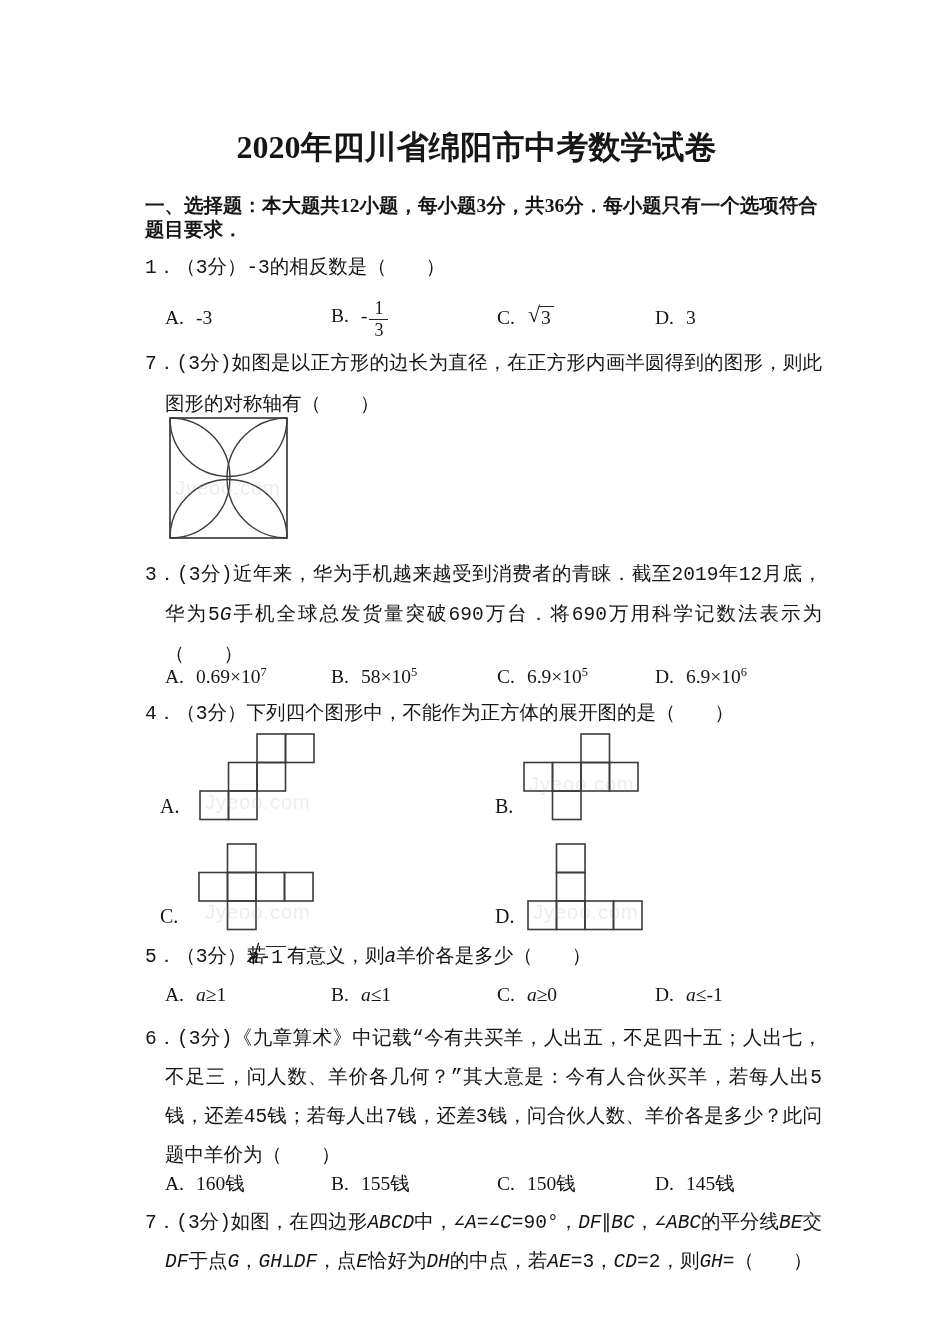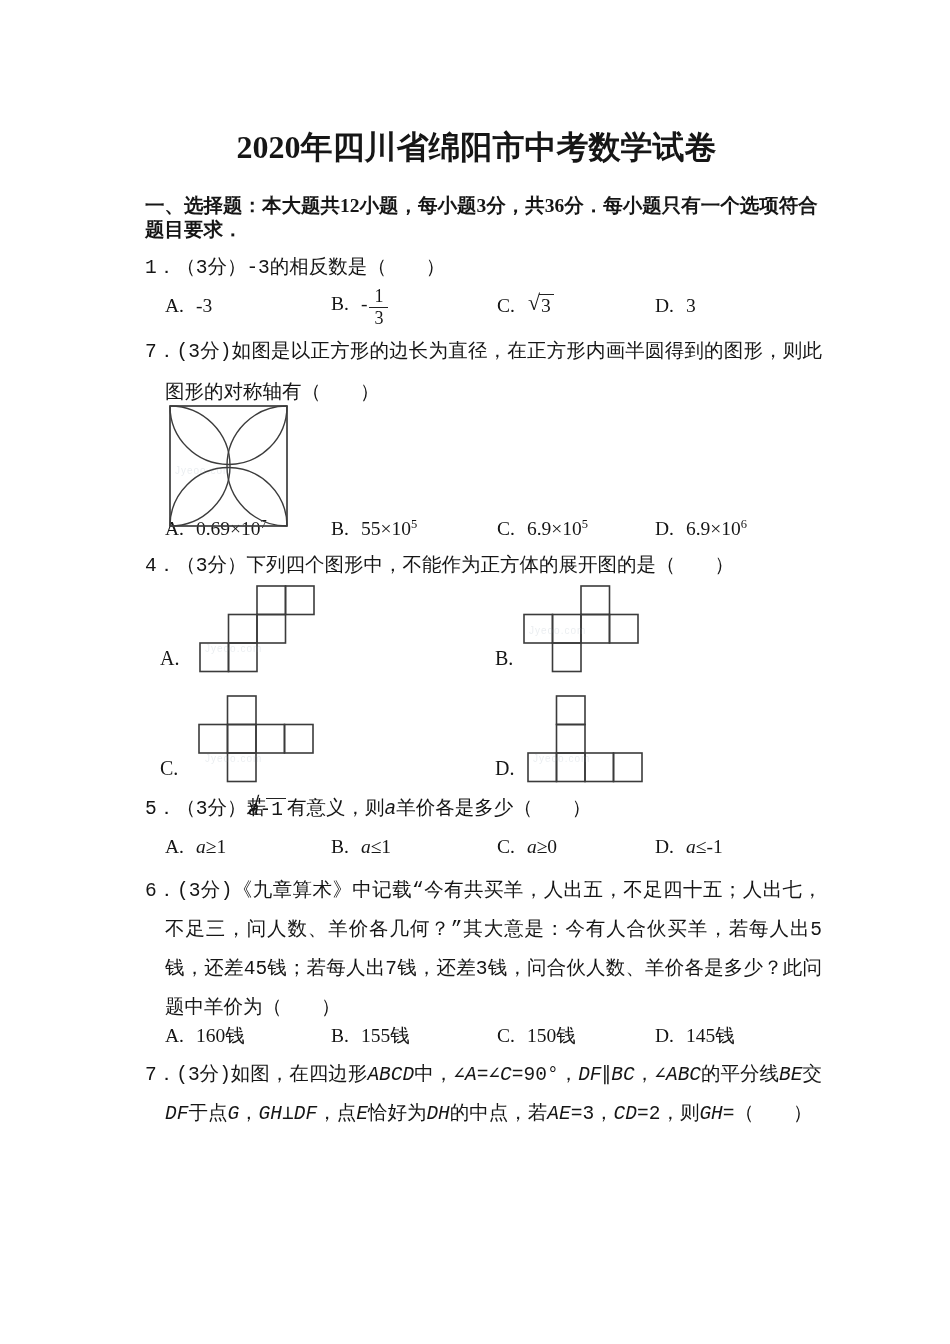--- a/index.html
+++ b/index.html
@@ -44,35 +44,35 @@
   .radsign{font-size:22px;line-height:1;margin-right:-1px;transform:translateY(-2px);}
   .radicand{border-top:1.5px solid #222;padding:0 3px 0 2px;line-height:1.15;}
   .q2fig{margin-left:24px;}
   .q2fig svg{display:block;}
   .figline{fill:none;stroke:#3c3c3c;}
   .q4figs{position:relative;height:200px;}
   .q4figs svg{position:absolute;}
   .netlabel{position:absolute;font-size:20px;}
   svg[data-net] rect{fill:none;stroke:#3b3b3b;stroke-width:1.6;}
   .watermark{
-    position:absolute;font-size:10px;color:#8fa0b0;opacity:0.18;
+    position:absolute;font-size:20px;color:#8fa0b0;opacity:0.18;
     font-family:"Liberation Sans","DejaVu Sans",sans-serif;letter-spacing:1px;
     pointer-events:none;
   }
 </style>
 <title>2020年四川省绵阳市中考数学试卷</title></head>
 <body>
 
 <h1 class="title">2020年四川省绵阳市中考数学试卷</h1>
 
 <div class="heading">一、选择题：本大题共12小题，每小题3分，共36分．每小题只有一个选项符合题目要求．</div>
 
 <div>
   <p class="stem" style="margin-top:14px"><span>1．（3分）-3的相反数是（　　）</span></p>
-  <div class="opts tall" style="margin-top:0">
+  <div class="opts tall" style="margin-top:12px">
     <span class="opt"><span class="olabel">A.</span><span><span>-3</span></span></span>
     <span class="opt"><span class="olabel">B.</span><span><span>-</span><span class="frac">
             <span class="fnum">1</span>
             <span class="fden">3</span>
           </span></span></span>
     <span class="opt"><span class="olabel">C.</span><span><span class="sqrt">
             <span class="radsign">√</span>
             <span class="radicand"><span>3</span></span>
           </span></span></span>
     <span class="opt"><span class="olabel">D.</span><span><span>3</span></span></span>
@@ -87,23 +87,24 @@
       <path class="figline" stroke-width="1.4" d="M1,1 A58.5,58.5 0 0 0 118,1"></path>
       <path class="figline" stroke-width="1.4" d="M1,121 A58.5,58.5 0 0 1 118,121"></path>
       <path class="figline" stroke-width="1.4" d="M1,1 A60,60 0 0 1 1,121"></path>
       <path class="figline" stroke-width="1.4" d="M118,1 A60,60 0 0 0 118,121"></path>
     </svg>
     <span class="watermark" style="left:6px;top:60px">Jyeoo.com</span>
   </div>
 </div>
 
 <div>
+  <p class="stem lh40" style="margin-top:16px"><span>3．(3分)近年来，华为手机越来越受到消费者的青睐．截至2019年12月底，华为5</span><span class="it">G</span><span>手机全球总发货量突破690万台．将690万用科学记数法表示为（　　）</span></p>
   <div class="opts" style="margin-top:-10px">
     <span class="opt"><span class="olabel">A.</span><span><span>0.69×10</span><sup>7</sup></span></span>
-    <span class="opt"><span class="olabel">B.</span><span><span>55×10</span><sup>5</sup></span></span>
+    <span class="opt"><span class="olabel">B.</span><span><span>58×10</span><sup>5</sup></span></span>
     <span class="opt"><span class="olabel">C.</span><span><span>6.9×10</span><sup>5</sup></span></span>
     <span class="opt"><span class="olabel">D.</span><span><span>6.9×10</span><sup>6</sup></span></span>
   </div>
 </div>
 
 <div>
   <p class="stem" style="margin-top:13px"><span>4．（3分）下列四个图形中，不能作为正方体的展开图的是（　　）</span></p>
   <div class="q4figs" style="margin-top:7px">
     <span class="netlabel" style="left:15px;top:62px">A.</span>
     <svg data-net="questions.q4.nets.A" style="left:54px;top:0" width="116" height="88">

